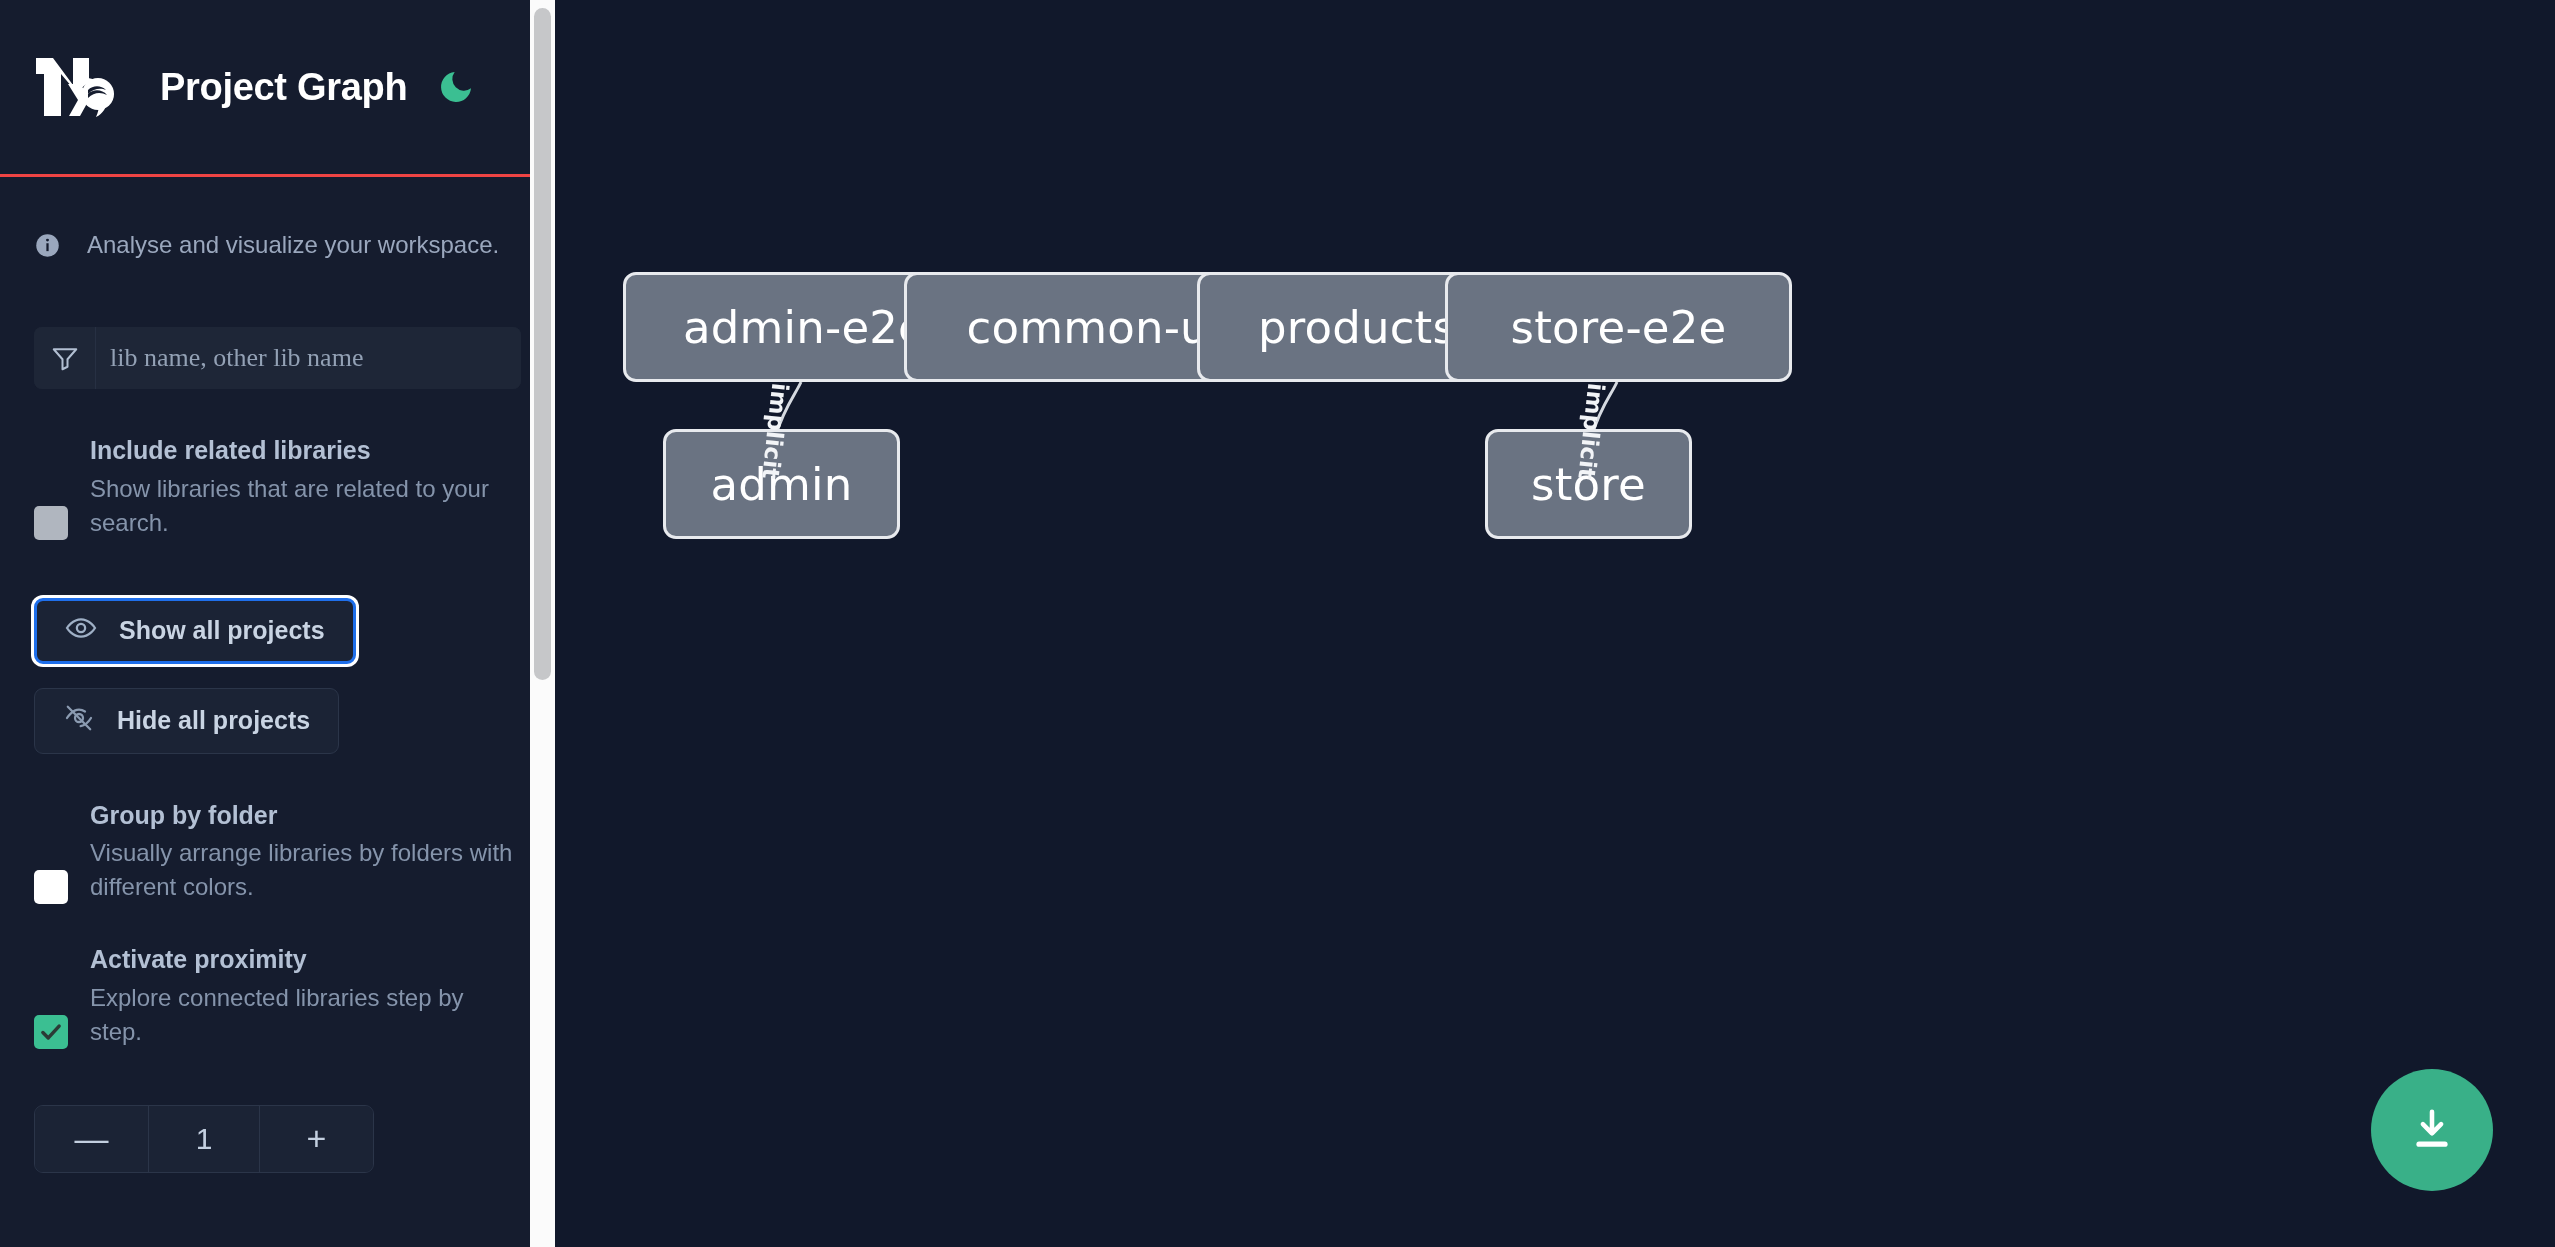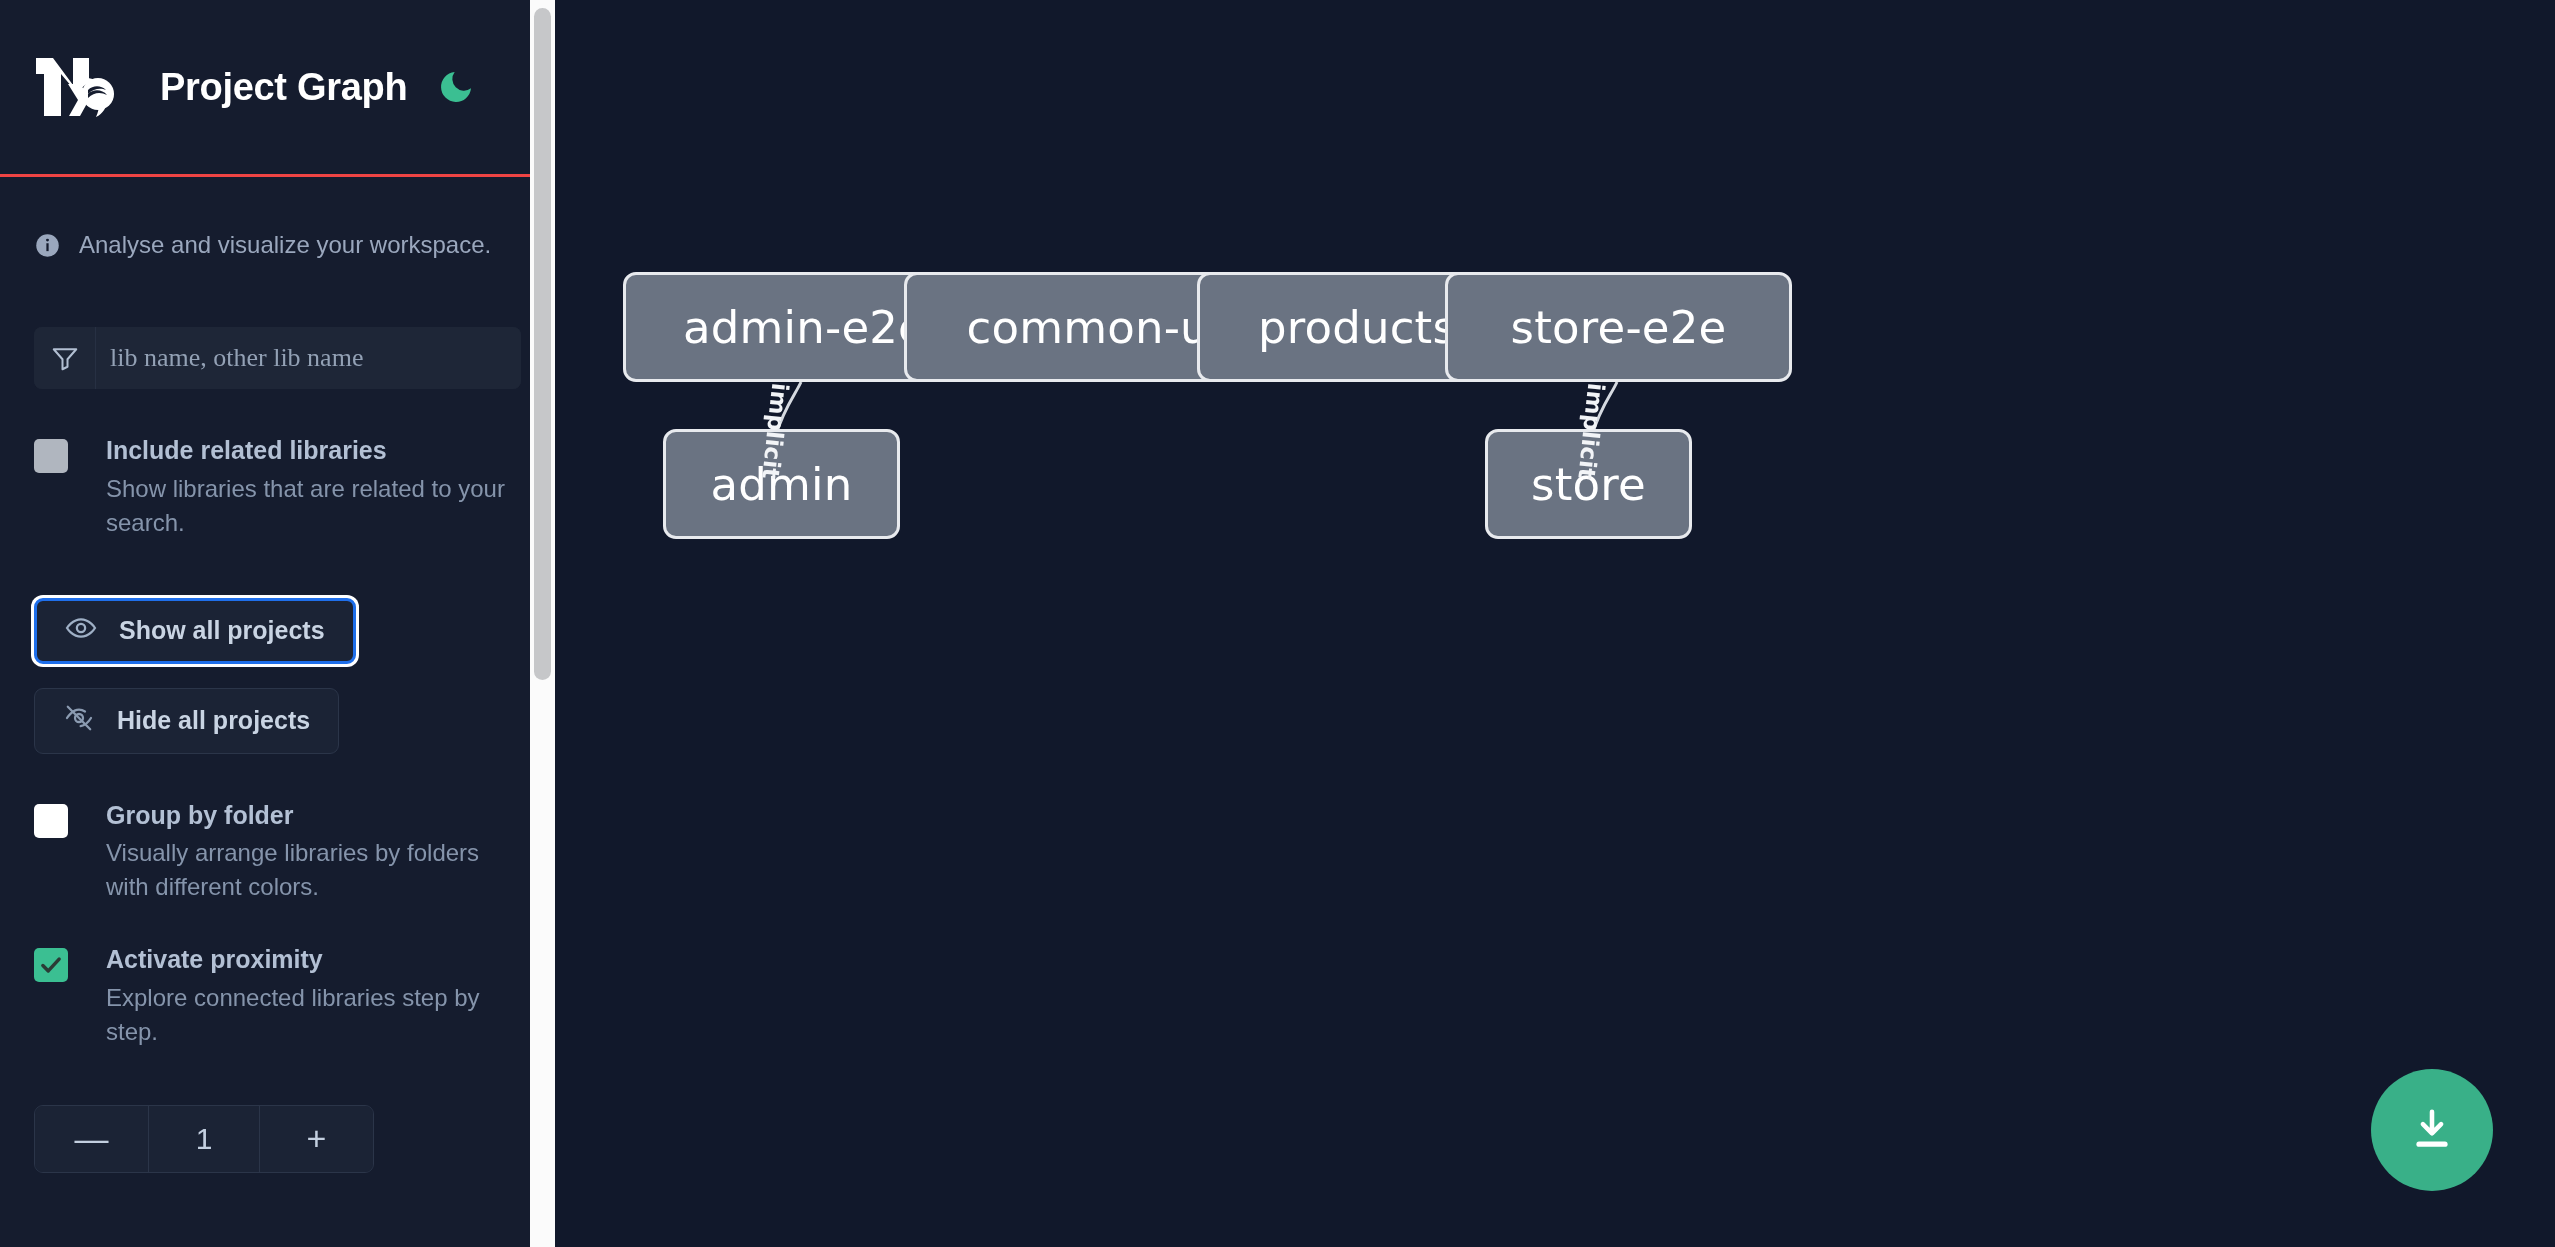--- a/index.html
+++ b/index.html
@@ -40,21 +40,21 @@
     width: 42px; height: 42px;
     display: flex; align-items: center; justify-content: center;
     cursor: pointer;
   }
 
   .sidebar-body { padding: 0 34px; }
 
   .hint-row {
     display: flex; align-items: center;
     padding-top: 54px;
-    gap: 18px;
+    gap: 26px;
   }
   .hint-text {
     color: #9aa7bd;
     font-size: 24px;
   }
   .info-icon { flex: 0 0 27px; width: 27px; height: 27px; }
 
   
   .filter-wrap {
     display: flex;
@@ -79,21 +79,22 @@
     font-size: 26px;
     font-family: Liberation Serif, serif;
     padding: 0 14px;
   }
   .filter-input::placeholder { color: #93a1b5; }
 
   
   .option {
     display: flex;
     margin-top: 46px;
-    gap: 38px;
+    gap: 22px;
+    align-items: flex-end;
   }
   .option.tight { margin-top: 40px; }
   .cb {
     flex: 0 0 34px;
     width: 34px; height: 34px;
     border-radius: 5px;
     margin-top: 4px;
     position: relative;
   }
   .cb-disabled { background: #b0b6bf; }

